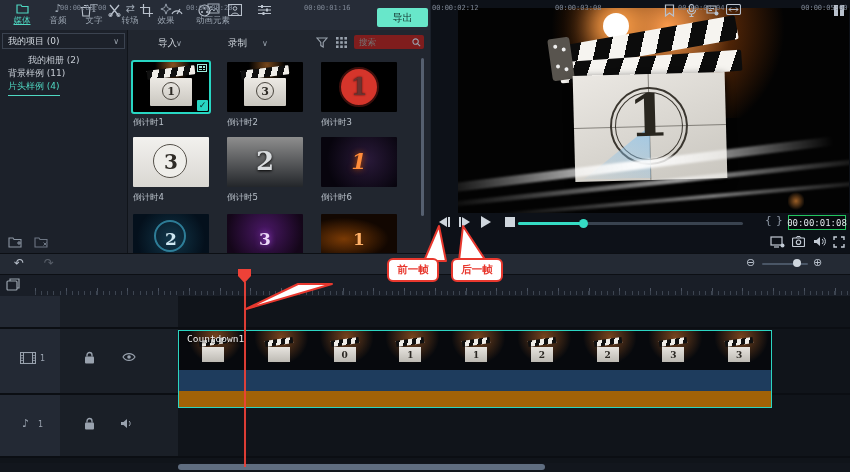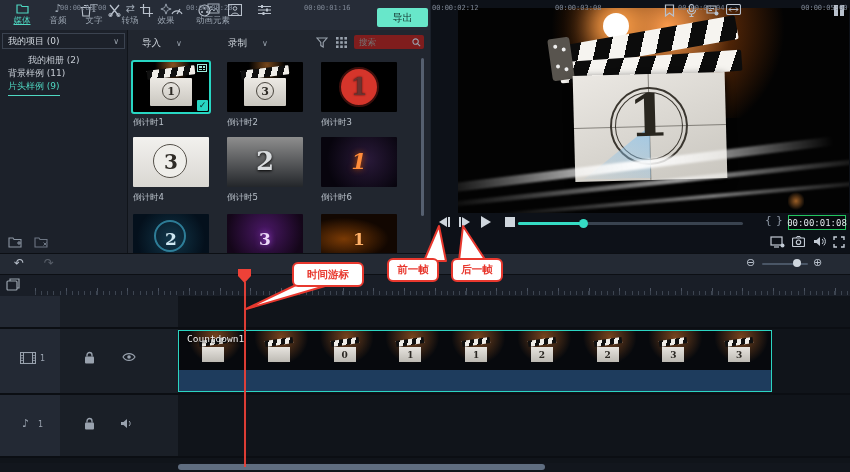--- a/index.html
+++ b/index.html
@@ -76,21 +76,21 @@
       background:repeating-linear-gradient(to right,#3c4450 0,#3c4450 1px,transparent 1px,transparent 6.15px);}
   .ticks-med{left:35px;top:288px;width:815px;height:7px;
       background:repeating-linear-gradient(to right,#4a5260 0,#4a5260 1px,transparent 1px,transparent 30.75px);}
 
   
   .tbody{left:0;top:296px;width:850px;height:167px;background:#10141a;}
   .hcolA{left:0;top:296px;width:60px;height:160px;background:#232934;}
   .hcolB{left:60px;top:296px;width:118px;height:160px;background:#1a1f27;}
   .tracksep{position:absolute;left:0;width:850px;height:2px;background:#0b0e13;}
   .trklabel{font-size:8px;color:#99a2ae;}
-  .clip{left:178px;top:330px;width:594px;height:62px;border:1.5px solid #2bd5c2;background:#a16207;overflow:hidden;}
+  .clip{left:178px;top:330px;width:594px;height:78px;border:1.5px solid #2bd5c2;background:#a16207;overflow:hidden;}
   .strip{position:absolute;left:0;top:0;width:100%;height:39px;display:flex;background:#05070b;}
   .cell{position:relative;width:66px;height:39px;overflow:hidden;
       background:radial-gradient(circle at 55% 15%, rgba(255,140,50,.45), transparent 55%), #07090d;}
   .cell .cbar{position:absolute;left:20px;top:8px;width:28px;height:6px;transform:rotate(-8deg);
       background:repeating-linear-gradient(110deg,#101010 0 4px,#efede8 4px 8px);}
   .cell .ccard{position:absolute;left:23px;top:16px;width:22px;height:15px;background:linear-gradient(#e7e4df,#bdbab3);
       font-size:9px;font-weight:bold;color:#2b2823;display:flex;align-items:center;justify-content:center;
       font-family:"DejaVu Serif",serif;}
   .clipaudio{position:absolute;left:0;top:39px;width:100%;height:21px;background:#1e3c5d;}
   .clipname{position:absolute;left:8px;top:2px;font-size:9.5px;color:#efefef;font-family:"DejaVu Sans Mono",monospace;
@@ -152,37 +152,37 @@
   </div>
   <div class="abs export-btn">导出</div>
 
   <div class="abs sidebar">
     <div class="abs proj-dd">
       <span>我的项目 (0)</span>
       <span class="chev">∨</span>
     </div>
     <div class="abs side-item" style="left:28px;top:24px;">我的相册 (2)</div>
     <div class="abs side-item" style="left:8px;top:37px;">背景样例 (11)</div>
-    <div class="abs side-item sel" style="left:8px;top:50px;">片头样例 (9)</div>
+    <div class="abs side-item sel" style="left:8px;top:50px;">片头样例 (4)</div>
     <span class="abs" style="left:8px;top:206px;">
       <svg width="15" height="13" viewBox="0 0 15 13">
           <path d="M1 2h4l1 1.5h7V11H1z" fill="none" stroke="#8b95a2" stroke-width="1.1"></path>
           <path d="M9 7h4M11 5v4" stroke="#8b95a2" stroke-width="1"></path>
         </svg>
     </span>
     <span class="abs" style="left:34px;top:206px;">
       <svg width="15" height="13" viewBox="0 0 15 13">
           <path d="M1 2h4l1 1.5h7V11H1z" fill="none" stroke="#6d7683" stroke-width="1.1"></path>
           <path d="M9.5 6.5l3 3M12.5 6.5l-3 3" stroke="#6d7683" stroke-width="1"></path>
         </svg>
     </span>
   </div>
 
   <div class="abs media">
-    <span class="abs mhead" style="left:14px;top:7px;">导入</span>
+    <span class="abs mhead" style="left:30px;top:7px;">导入</span>
     <span class="abs chev" style="left:48px;top:9px;">∨</span>
     <span class="abs mhead" style="left:100px;top:7px;">录制</span>
     <span class="abs chev" style="left:134px;top:9px;">∨</span>
     <span class="abs" style="left:188px;top:7px;">
       <svg width="12" height="11" viewBox="0 0 12 11">
           <path d="M1 1h10L7.2 5.5V10L4.8 8.6V5.5z" fill="none" stroke="#9aa3ae" stroke-width="1.1"></path>
         </svg>
     </span>
     <span class="abs" style="left:208px;top:7px;">
       <svg width="11" height="11" viewBox="0 0 11 11">
@@ -539,17 +539,16 @@
 
   <div class="abs ph-marker"></div>
   <div class="abs ph-line"></div>
 
   <svg class="abs tails" viewBox="0 0 850 472">
     <polygon points="298,284 332,284 246,309" fill="#ffffff" stroke="#e8382e" stroke-width="2" stroke-linejoin="round"></polygon>
     <polygon points="424,261 446,261 439,226" fill="#ffffff" stroke="#e8382e" stroke-width="2" stroke-linejoin="round"></polygon>
     <polygon points="459,261 486,261 463,226" fill="#ffffff" stroke="#e8382e" stroke-width="2" stroke-linejoin="round"></polygon>
   </svg>
 
-  <div class="abs callout" style="left:292px;top:262px;width:72px;height:25px;">时间游标</div>
   <div class="abs callout" style="left:387px;top:258px;width:52px;height:24px;">前一帧</div>
   <div class="abs callout" style="left:451px;top:258px;width:52px;height:24px;">后一帧</div>
 
 </div>
 
 </body></html>

